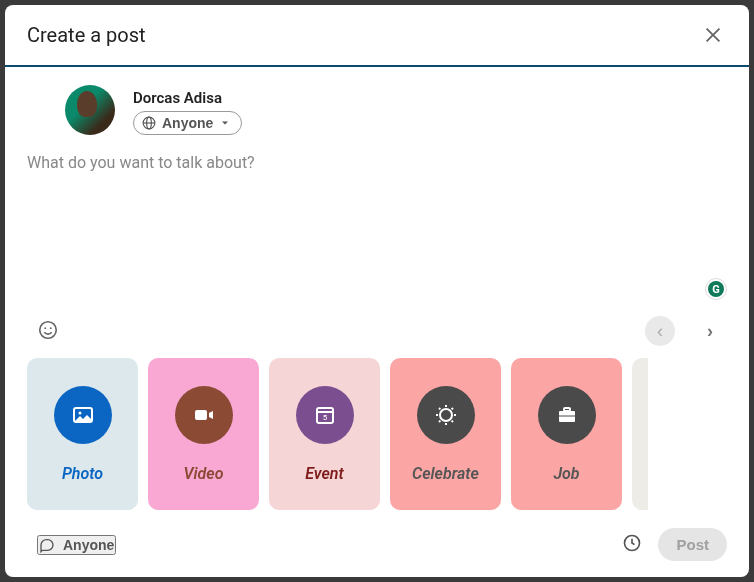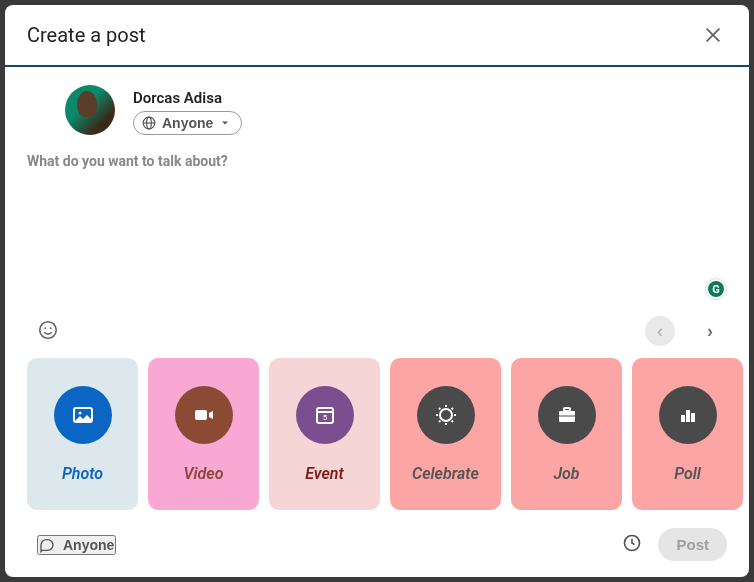--- a/index.html
+++ b/index.html
@@ -93,22 +93,22 @@
       cursor: pointer;
       width: fit-content;
     }
     .composer {
       padding: 10px 22px 0 22px;
       flex: 1;
       position: relative;
     }
     .composer-placeholder {
       color: #888;
-      font-size: 14px;
-      font-weight: 700;
+      font-size: 16px;
+      font-weight: 400;
     }
     .grammarly-badge {
       position: absolute;
       right: 22px;
       bottom: 4px;
       width: 22px;
       height: 22px;
       border-radius: 50%;
       border: 1px solid #ddd;
       background: #fff;
@@ -340,30 +340,20 @@
     <div class="card card-gray">
       <div class="circle">
         <svg width="24" height="24" viewBox="0 0 24 24" fill="#fff">
             <rect x="4" y="8" width="16" height="11" rx="1"></rect>
             <rect x="9" y="5" width="6" height="3" rx="1" fill="none" stroke="#fff" stroke-width="2"></rect>
             <line x1="4" y1="13" x2="20" y2="13" stroke="#4a4a4a" stroke-width="1"></line>
           </svg>
       </div>
       <span class="label">Job</span>
     </div>
-    <div class="card card-gray">
-      <div class="circle">
-        <svg width="24" height="24" viewBox="0 0 24 24" fill="#fff">
-            <rect x="5" y="12" width="4" height="7"></rect>
-            <rect x="10" y="7" width="4" height="12"></rect>
-            <rect x="15" y="10" width="4" height="9"></rect>
-          </svg>
-      </div>
-      <span class="label">Poll</span>
-    </div>
     <div class="card-partial"></div>
   </div>
 
   <div class="footer">
     <button class="footer-left">
       <svg width="16" height="16" viewBox="0 0 24 24" fill="none" stroke="#555" stroke-width="2">
         <path d="M21 12a8 8 0 0 1-8 8H5l-2 2V12a8 8 0 0 1 8-8h2a8 8 0 0 1 8 8z"></path>
       </svg>
       <span>Anyone</span>
     </button>

